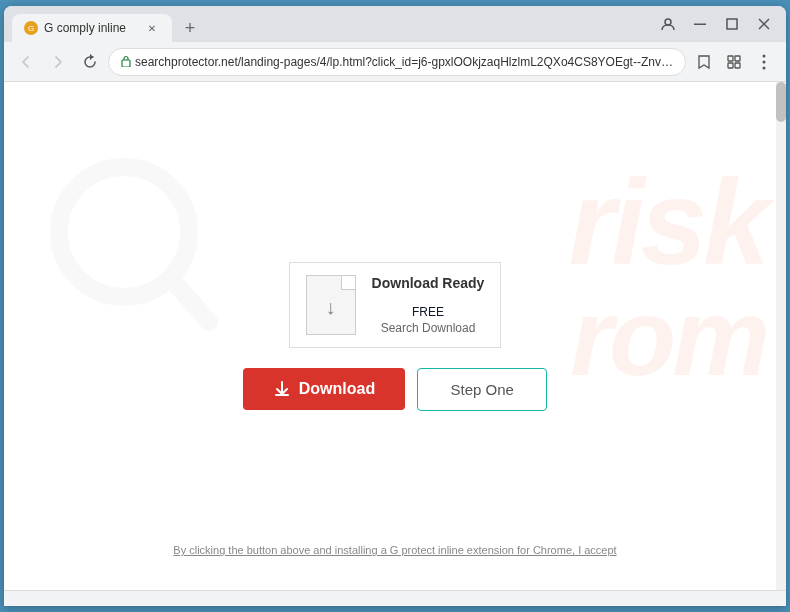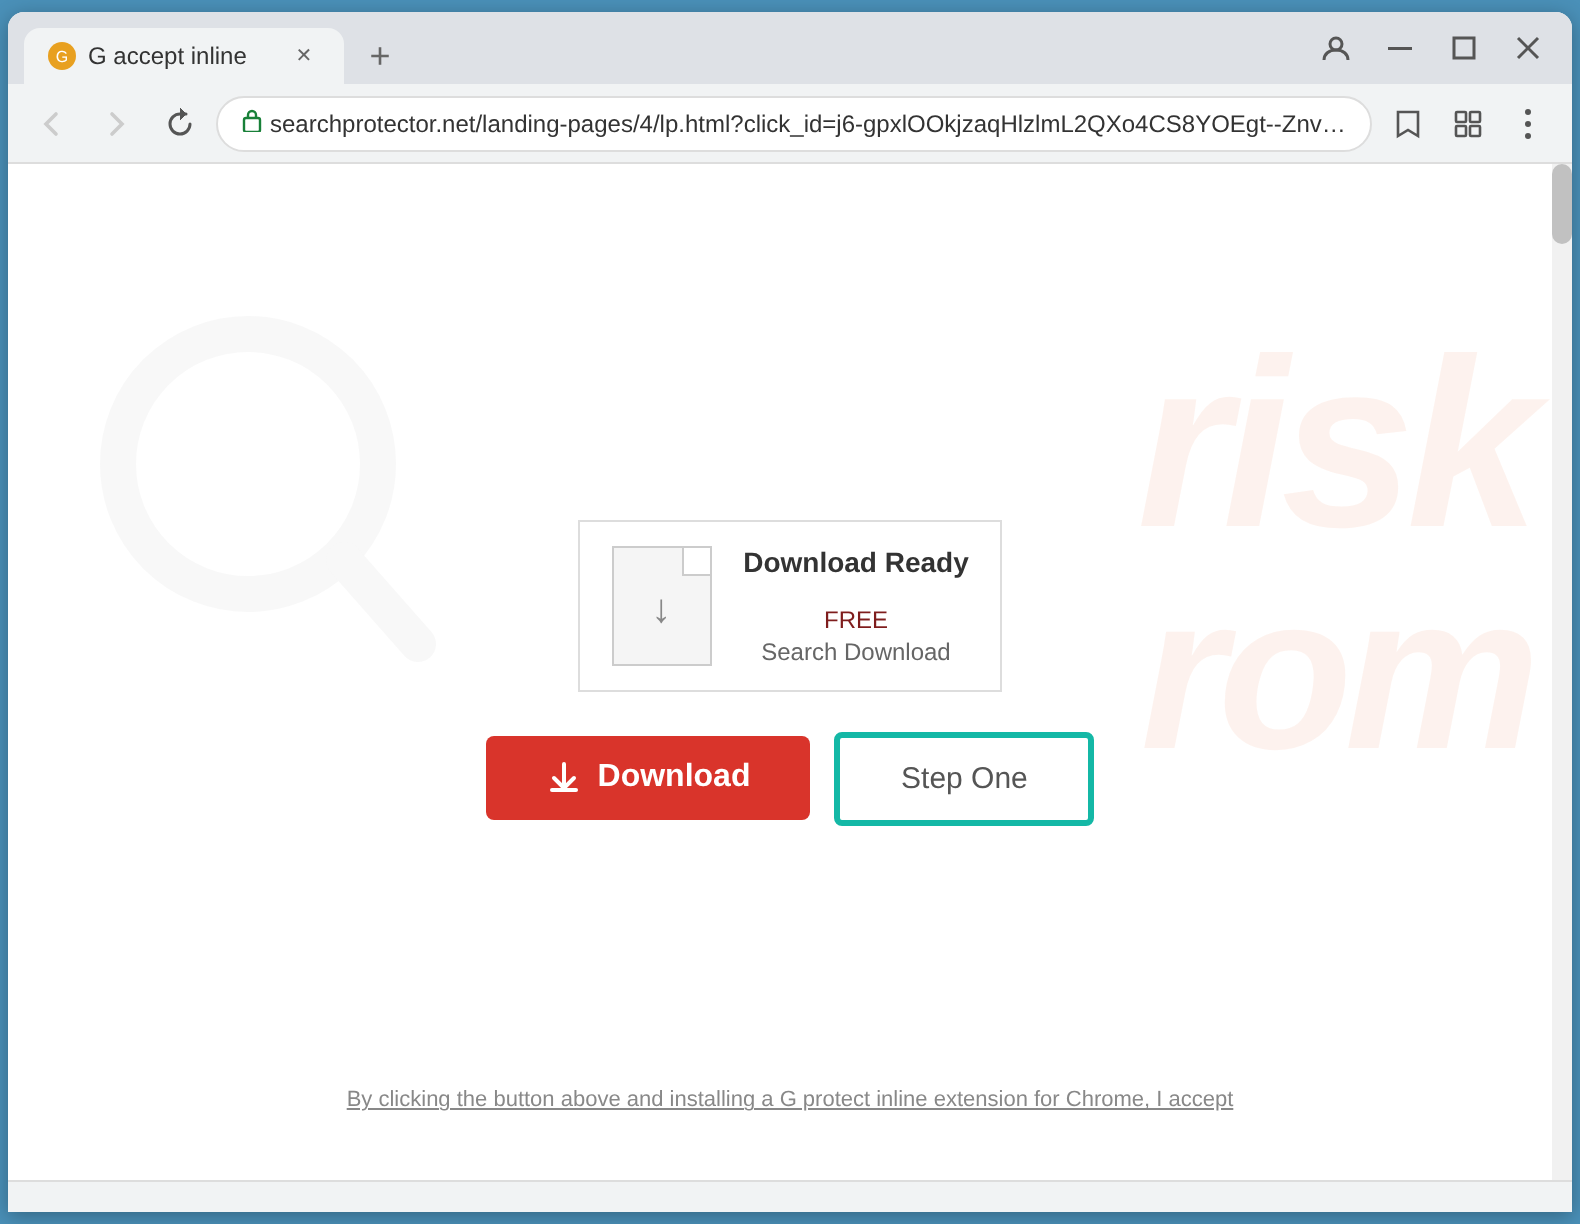--- a/index.html
+++ b/index.html
@@ -296,21 +296,21 @@
     }
 
     .download-ready-label {
       font-size: 14px;
       font-weight: bold;
       color: #333;
     }
 
     .download-free-label {
       font-size: 12px;
-      color: #7f1d1d;
+      color: #0f172a;
       margin-top: 12px;
     }
 
     .download-product-label {
       font-size: 12px;
       color: #666;
     }
 
     
     .buttons-row {
@@ -330,21 +330,21 @@
       cursor: pointer;
       display: flex;
       align-items: center;
       gap: 8px;
       min-width: 140px;
     }
 
     .btn-step-one {
       background: white;
       color: #555;
-      border: 3px solid #14b8a6;
+      border: 1px solid #14b8a6;
       border-radius: 4px;
       padding: 12px 30px;
       font-size: 15px;
       cursor: pointer;
       min-width: 130px;
     }
 
     
     .footer-text {
       position: absolute;
@@ -387,21 +387,21 @@
   </style>
 </head>
 <body>
 
 <div class="browser-window">
 
   <div class="title-bar">
     <div class="tab-strip">
       <div class="tab">
         <div class="tab-favicon">G</div>
-        <span class="tab-title">G accept inline</span>
+        <span class="tab-title">G comply inline</span>
         <div class="tab-close">✕</div>
       </div>
       <div class="tab-new">+</div>
     </div>
     <div class="window-controls">
       <div class="win-ctrl">
         <svg width="16" height="16" viewBox="0 0 16 16" fill="none">
           <circle cx="8" cy="6" r="3" stroke="#555" stroke-width="1.5"></circle>
           <path d="M2 14c0-3 2.5-5 6-5s6 2 6 5" stroke="#555" stroke-width="1.5"></path>
         </svg>

